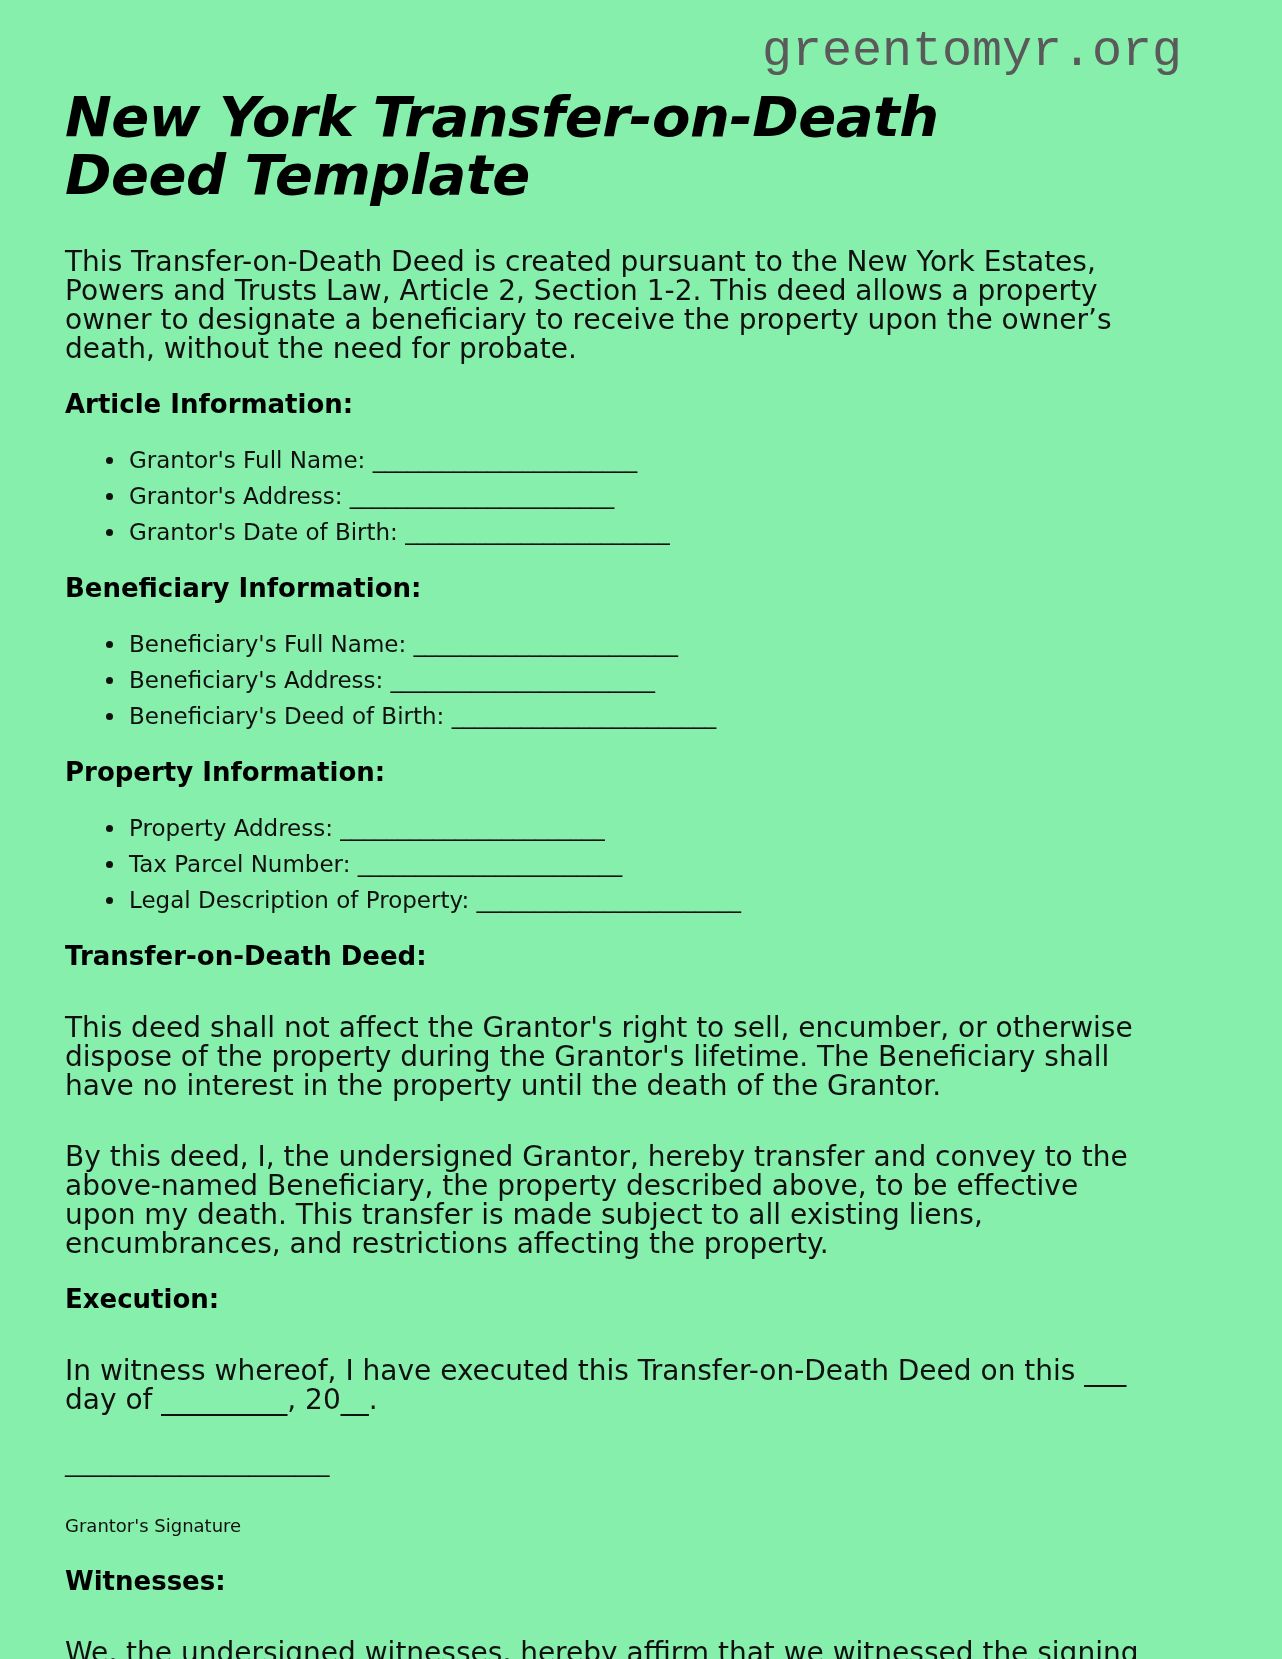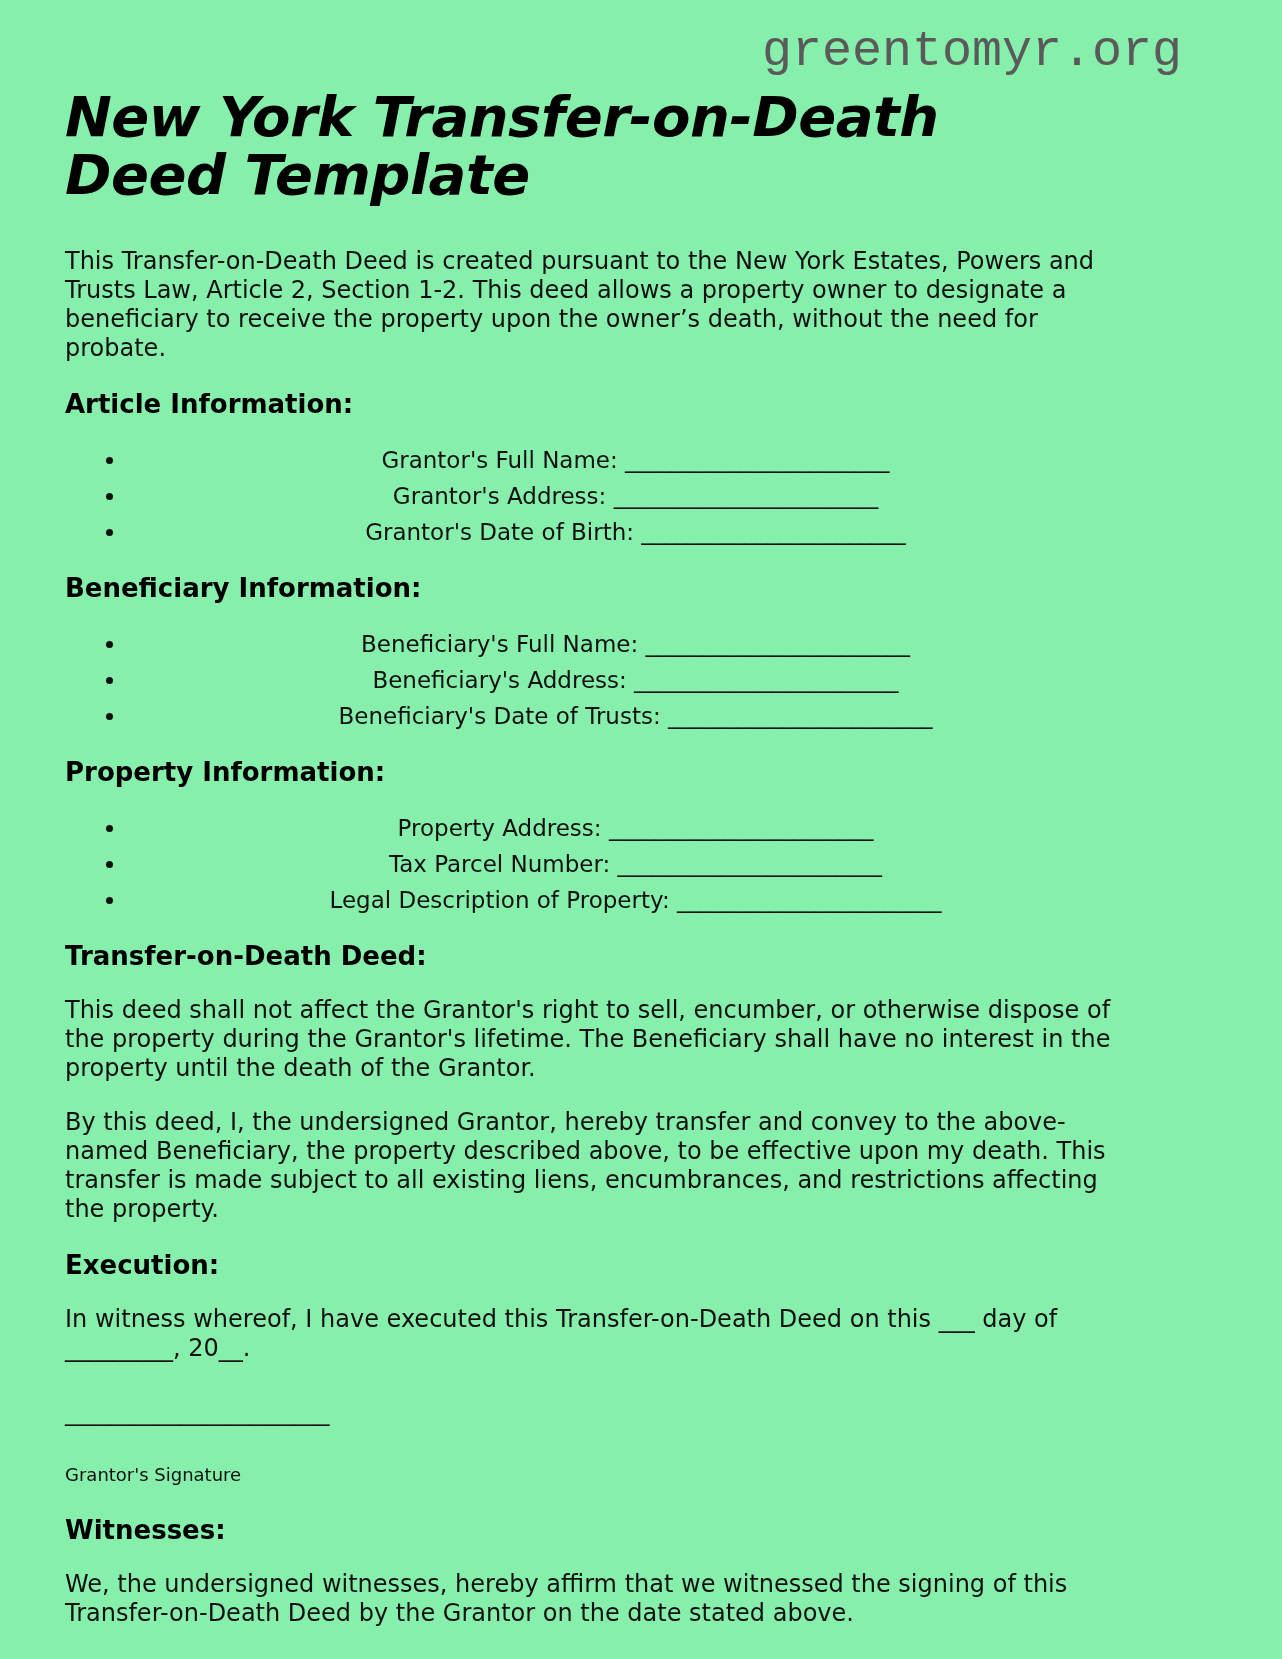--- a/index.html
+++ b/index.html
@@ -29,43 +29,42 @@
     margin: 0 0 44px 0;
     font-size: 56px;
     line-height: 1.03;
     font-weight: bold;
     color: #000000;
     max-width: 1000px;
     letter-spacing: -0.5px;
     font-style: italic;
   }
   p.body-text {
-    margin: 25px 0 0 0;
-    font-size: 24px;
+    margin: 42px 0 0 0;
+    font-size: 28px;
     line-height: 29px;
     max-width: 1080px;
   }
   h2.section-heading {
     margin: 26px 0 0 0;
     font-size: 26px;
     line-height: 30px;
     font-weight: bold;
     color: #000000;
   }
   ul.blank-list {
     margin: 26px 0 0 0;
     padding: 0 0 0 62px;
     max-width: 1080px;
   }
   ul.blank-list li {
     font-size: 23px;
     line-height: 30px;
     margin: 6px 0 1px 0;
     padding-left: 2px;
-    text-align: center;
   }
   .signature-line {
     margin: 36px 0 0 0;
     font-size: 23px;
     line-height: 29px;
     white-space: nowrap;
   }
   .signature-label {
     margin: 32px 0 0 0;
     font-size: 18px;
@@ -87,21 +86,21 @@
   <ul class="blank-list">
     <li>Grantor's Full Name: _______________________</li>
     <li>Grantor's Address: _______________________</li>
     <li>Grantor's Date of Birth: _______________________</li>
   </ul>
 
   <h2 class="section-heading">Beneficiary Information:</h2>
   <ul class="blank-list">
     <li>Beneficiary's Full Name: _______________________</li>
     <li>Beneficiary's Address: _______________________</li>
-    <li>Beneficiary's Date of Trusts: _______________________</li>
+    <li>Beneficiary's Deed of Birth: _______________________</li>
   </ul>
 
   <h2 class="section-heading">Property Information:</h2>
   <ul class="blank-list">
     <li>Property Address: _______________________</li>
     <li>Tax Parcel Number: _______________________</li>
     <li>Legal Description of Property: _______________________</li>
   </ul>
 
   <h2 class="section-heading">Transfer-on-Death Deed:</h2>

